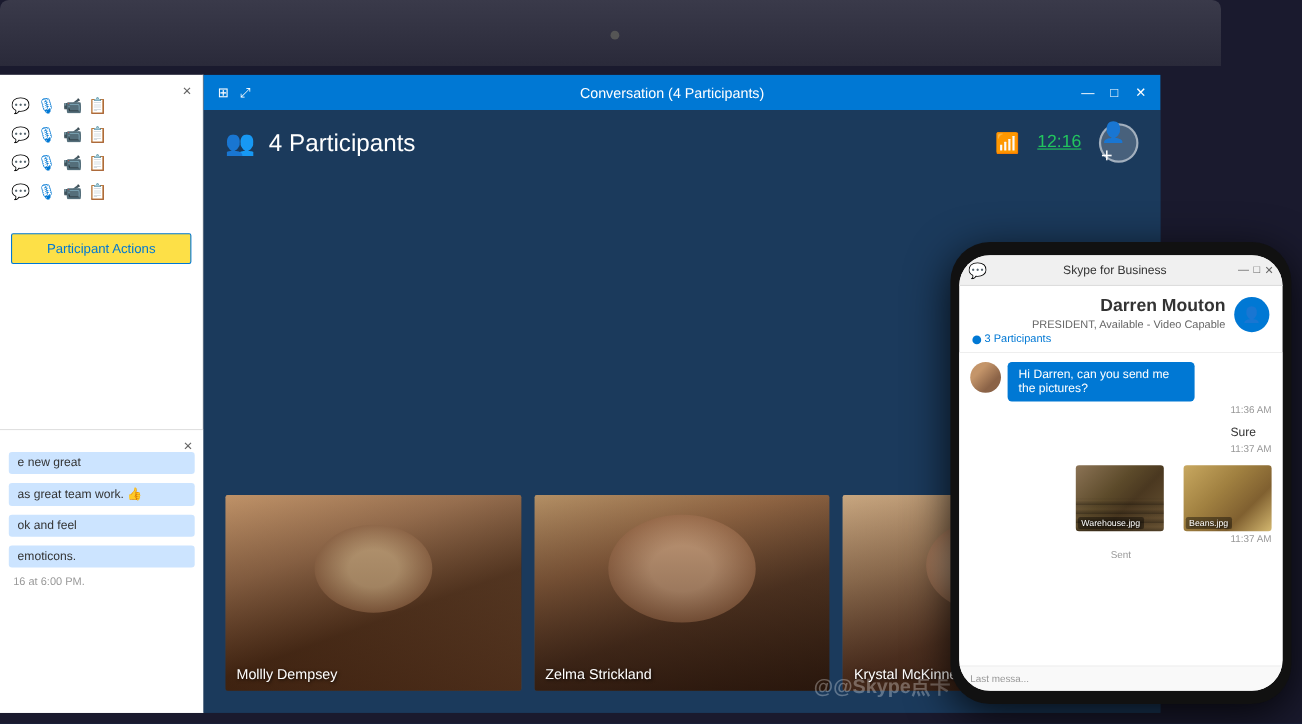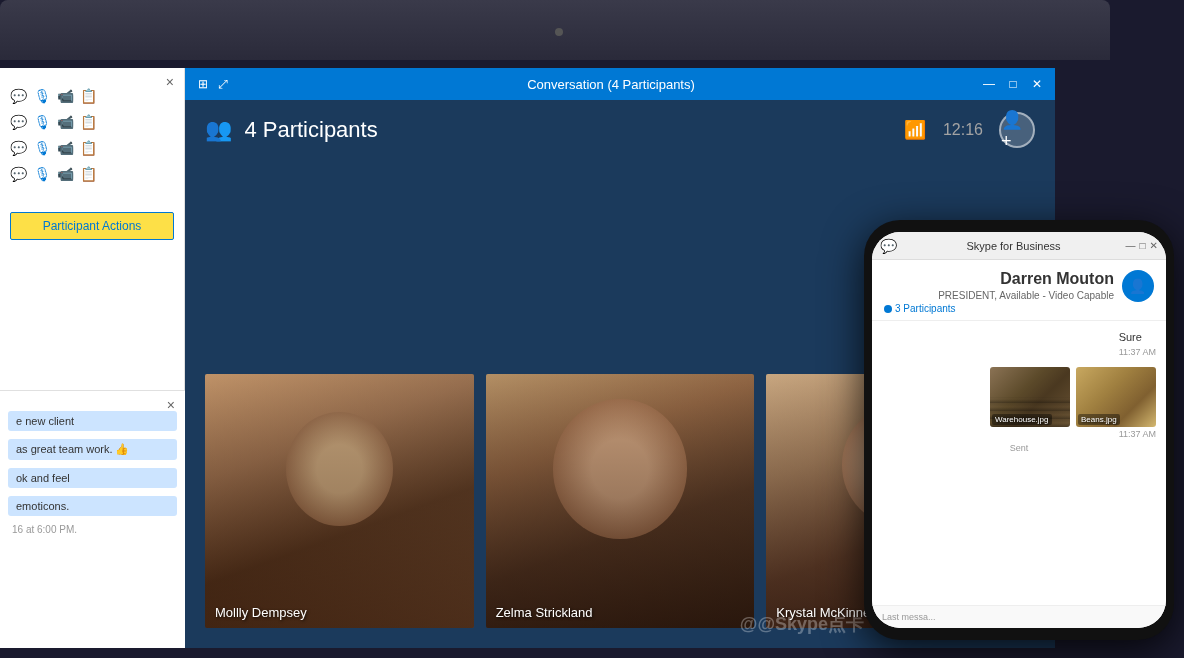--- a/index.html
+++ b/index.html
@@ -94,23 +94,24 @@
       align-items: center;
       gap: 16px;
     }
 
     .signal-icon {
       color: white;
       font-size: 18px;
     }
 
     .time-display {
-      color: #a3a3a3;
+      color: #22c55e;
       font-size: 16px;
       font-weight: 300;
+      text-decoration: underline;
     }
 
     .add-participant-btn {
       width: 36px;
       height: 36px;
       border-radius: 50%;
       background: rgba(255,255,255,0.2);
       border: 2px solid rgba(255,255,255,0.5);
       display: flex;
       align-items: center;
@@ -126,21 +127,21 @@
       background: #1b3a5c;
       display: flex;
       align-items: flex-end;
       padding: 0 20px 20px 20px;
       gap: 12px;
       overflow: hidden;
     }
 
     .video-tile {
       flex: 1;
-      height: 254px;
+      height: 178px;
       border-radius: 2px;
       overflow: hidden;
       position: relative;
       background: #2c4a6e;
     }
 
     
     .person-1 {
       background: linear-gradient(160deg, #c4956a 0%, #8b6347 30%, #3d2314 60%, #5c3d2a 100%);
       position: relative;
@@ -462,21 +463,21 @@
     }
 
     .msg-text-plain {
       font-size: 11px;
       color: #333;
       padding: 2px 0;
     }
 
     .image-attachments {
       display: flex;
-      gap: 6px;
+      gap: 18px;
       margin-top: 4px;
     }
 
     .img-thumb {
       width: 80px;
       height: 60px;
       border-radius: 3px;
       overflow: hidden;
       position: relative;
       flex-shrink: 0;
@@ -596,21 +597,21 @@
       <span class="participant-icon">📋</span>
     </div>
   </div>
 
   <button class="participant-actions-btn">Participant Actions</button>
 </div>
 
 <div class="chat-panel">
   <span class="chat-close">×</span>
   <div class="chat-messages">
-    <div class="chat-bubble">e new client</div>
+    <div class="chat-bubble">e new great</div>
     <div class="chat-bubble">as great team work. 👍</div>
     <div class="chat-bubble">ok and feel</div>
     <div class="chat-bubble">emoticons.</div>
     <div style="font-size:10px;color:#999;padding-left:4px;">16 at 6:00 PM.</div>
   </div>
 </div>
 
 <div class="skype-window">
   <div class="skype-titlebar">
     <div class="titlebar-icon-left">
@@ -670,20 +671,27 @@
           <span>3 Participants</span>
         </div>
       </div>
       <div class="avatar-btn">
         <span>👤</span>
       </div>
     </div>
 
     <div class="phone-chat">
 
+      <div class="msg-row">
+        <div class="msg-avatar"></div>
+        <div class="msg-content">
+          <div class="msg-bubble">Hi Darren, can you send me the pictures?</div>
+          <div class="msg-time">11:36 AM</div>
+        </div>
+      </div>
 
       <div style="display:flex;justify-content:flex-end;margin-bottom:6px;">
         <div>
           <div class="msg-text-plain">Sure</div>
           <div class="msg-time">11:37 AM</div>
         </div>
       </div>
 
       <div style="display:flex;justify-content:flex-end;margin-bottom:4px;">
         <div>

